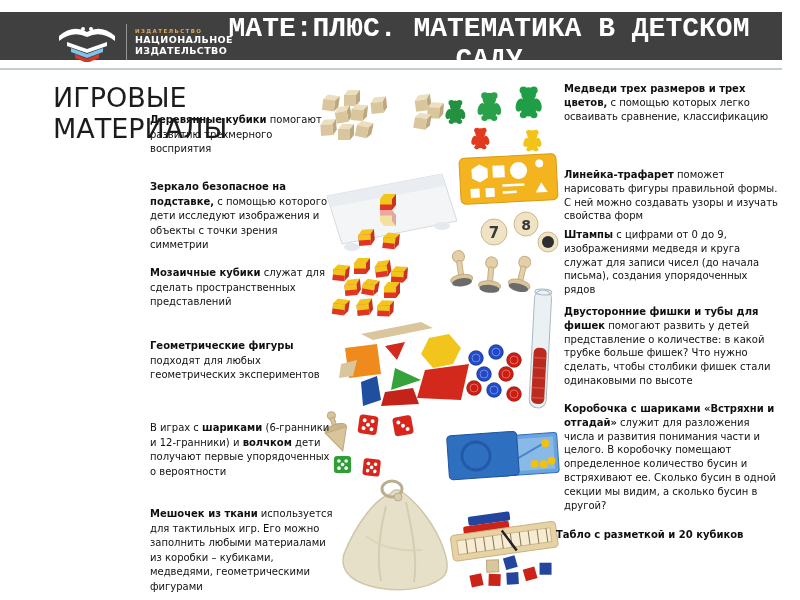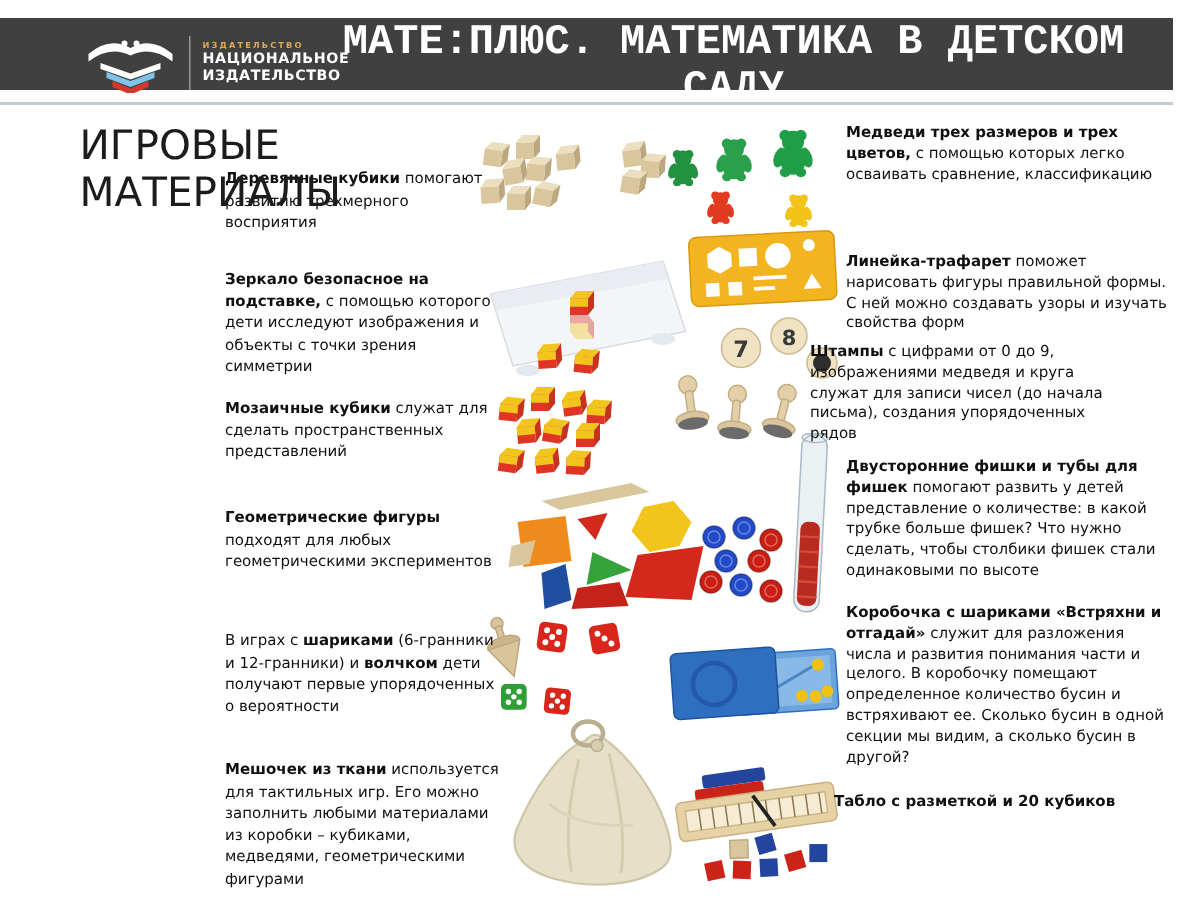--- a/index.html
+++ b/index.html
@@ -63,36 +63,36 @@
   <div class="txt" style="left:150px;top:113px;width:184px">
     <b>Деревянные кубики</b><span> помогают развитию трехмерного восприятия</span>
   </div>
   <div class="txt" style="left:150px;top:180px;width:184px">
     <b>Зеркало безопасное на подставке,</b><span> с помощью которого дети исследуют изображения и объекты с точки зрения симметрии</span>
   </div>
   <div class="txt" style="left:150px;top:266px;width:184px">
     <b>Мозаичные кубики</b><span> служат для сделать пространственных представлений</span>
   </div>
   <div class="txt" style="left:150px;top:339px;width:184px">
-    <b>Геометрические фигуры</b><span> подходят для любых геометрическими экспериментов</span>
+    <b>Геометрические фигуры</b><span> подходят для любых геометрических экспериментов</span>
   </div>
   <div class="txt" style="left:150px;top:421px;width:184px">
     <span>В играх с </span><b>шариками</b><span> (6-гранники и 12-гранники) и </span><b>волчком</b><span> дети получают первые упорядоченных о вероятности</span>
   </div>
   <div class="txt" style="left:150px;top:507px;width:184px">
     <b>Мешочек из ткани</b><span> используется для тактильных игр. Его можно заполнить любыми материалами из коробки – кубиками, медведями, геометрическими фигурами</span>
   </div>
 
   <div class="txt right" style="left:564px;top:82px;width:214px">
     <b>Медведи трех размеров и трех цветов,</b><span> с помощью которых легко осваивать сравнение, классификацию</span>
   </div>
   <div class="txt right" style="left:564px;top:168px;width:214px">
     <b>Линейка-трафарет</b><span> поможет нарисовать фигуры правильной формы. С ней можно создавать узоры и изучать свойства форм</span>
   </div>
-  <div class="txt right" style="left:540px;top:228px;width:214px">
+  <div class="txt right" style="left:564px;top:228px;width:214px">
     <b>Штампы</b><span> с цифрами от 0 до 9, изображениями медведя и круга служат для записи чисел (до начала письма), создания упорядоченных рядов</span>
   </div>
   <div class="txt right" style="left:564px;top:305px;width:214px">
     <b>Двусторонние фишки и тубы для фишек</b><span> помогают развить у детей представление о количестве: в какой трубке больше фишек? Что нужно сделать, чтобы столбики фишек стали одинаковыми по высоте</span>
   </div>
   <div class="txt right" style="left:564px;top:402px;width:214px">
     <b>Коробочка с шариками «Встряхни и отгадай»</b><span> служит для разложения числа и развития понимания части и целого. В коробочку помещают определенное количество бусин и встряхивают ее. Сколько бусин в одной секции мы видим, а сколько бусин в другой?</span>
   </div>
   <div class="txt right" style="left:556px;top:528px;width:214px">
     <b>Табло с разметкой и 20 кубиков</b>

